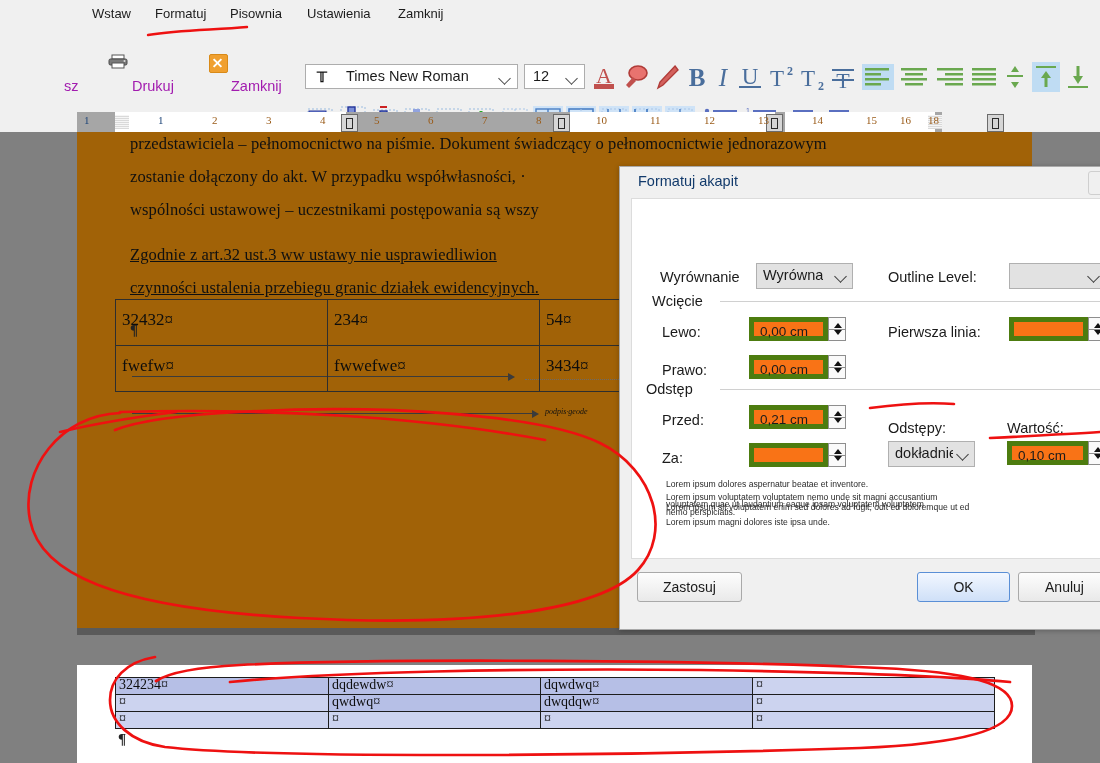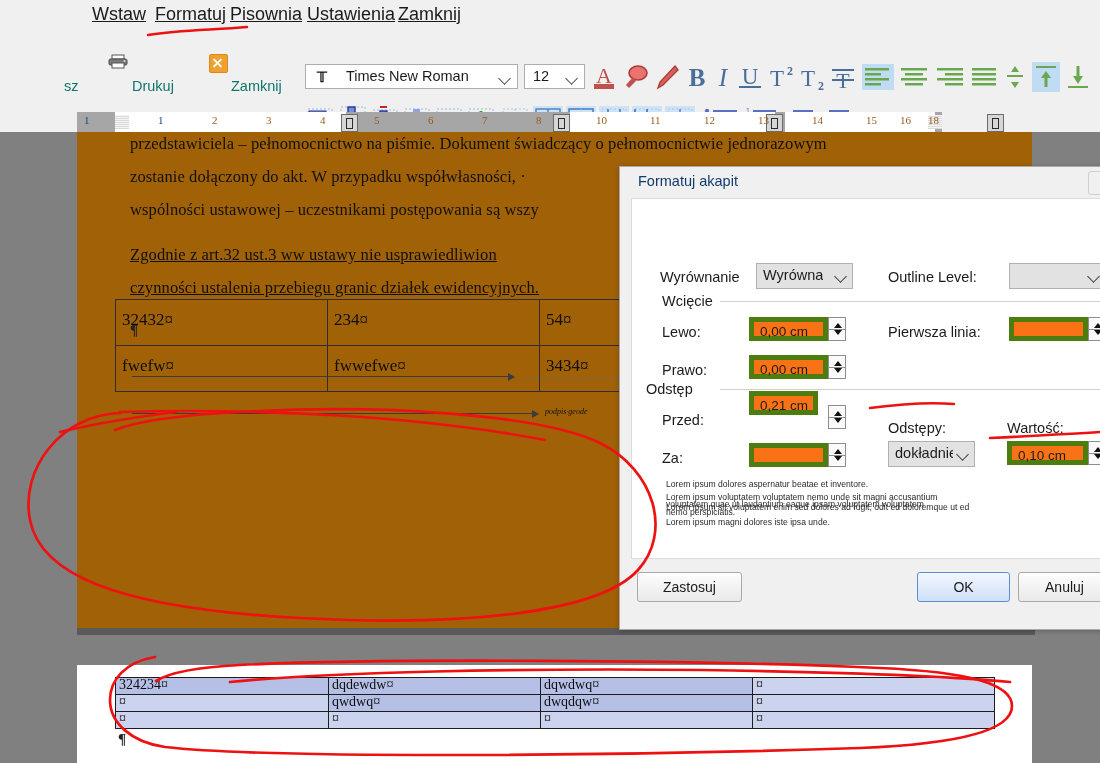--- a/index.html
+++ b/index.html
@@ -9,26 +9,26 @@
     font-family:"Liberation Sans", sans-serif;
     -webkit-font-smoothing:antialiased;
   }
   
   #app-root{position:absolute;inset:0;background:#f0f0f0;}
 
   
   #menubar{position:absolute;left:0;top:0;width:1100px;height:28px;background:#f0f0f0;}
   #menubar .mi{
     position:absolute;top:4px;height:20px;line-height:20px;
-    font-size:18px;color:#1b1b1b;padding:0 4px;white-space:nowrap;text-decoration:underline;
+    font-size:13px;color:#1b1b1b;padding:0 4px;white-space:nowrap;
   }
 
   
   #toolbar{position:absolute;left:0;top:28px;width:1100px;height:82px;background:#f0f0f0;}
-  .tb-cmd{position:absolute;top:0;height:28px;line-height:28px;font-size:14.5px;color:#0f766e;white-space:nowrap;}
+  .tb-cmd{position:absolute;top:0;height:28px;line-height:28px;font-size:14.5px;color:#a21caf;white-space:nowrap;}
   .printer-ico{position:absolute;left:108px;top:26px;width:20px;height:15px;}
   .close-ico{position:absolute;left:209px;top:26px;width:17px;height:17px;background:#f0a030;border:1px solid #d98a18;border-radius:2px;}
   .close-ico:before,.close-ico:after{content:"";position:absolute;left:2px;top:7px;width:11px;height:2px;background:#fff;}
   .close-ico:before{transform:rotate(45deg);}
   .close-ico:after{transform:rotate(-45deg);}
 
   
   .combo{position:absolute;background:#ffffff;border:1px solid #adadad;box-sizing:border-box;}
   #font-combo{left:305px;top:36px;width:213px;height:25px;}
   #font-combo .fv{position:absolute;left:40px;top:3px;font-size:14.5px;color:#1b1b1b;}
@@ -462,21 +462,21 @@
       <div class="dcombo" style="left:124px;top:64px;width:97px">
         <span class="cv">Wyrówna</span>
         <span class="ch"></span>
       </div>
       <div class="dlbl" style="left:256px;top:70px">Outline Level:</div>
       <div class="dcombo" style="left:377px;top:64px;width:97px">
         <span class="cv"></span>
         <span class="ch"></span>
       </div>
 
-      <div class="grp-lbl" style="left:30px;top:94px">Wcięcie</div>
+      <div class="grp-lbl" style="left:20px;top:94px">Wcięcie</div>
       <div class="grp-line" style="left:88px;top:102px;width:386px"></div>
 
       <div class="dlbl" style="left:30px;top:125px">Lewo:</div>
       <div class="spin" style="left:117px;top:118px;width:79px">
           <span class="sv">0,00 cm</span>
         </div>
       <div class="spbtn" style="left:196px;top:118px">
           <span class="up"></span>
           <span class="mid"></span>
           <span class="dn"></span>
@@ -499,21 +499,21 @@
       <div class="spbtn" style="left:196px;top:156px">
           <span class="up"></span>
           <span class="mid"></span>
           <span class="dn"></span>
         </div>
 
       <div class="grp-lbl" style="left:14px;top:182px">Odstęp</div>
       <div class="grp-line" style="left:88px;top:190px;width:386px"></div>
 
       <div class="dlbl" style="left:30px;top:213px">Przed:</div>
-      <div class="spin" style="left:117px;top:192px;width:69px">
+      <div class="spin" style="left:117px;top:206px;width:79px">
           <span class="sv">0,21 cm</span>
         </div>
       <div class="spbtn" style="left:196px;top:206px">
           <span class="up"></span>
           <span class="mid"></span>
           <span class="dn"></span>
         </div>
 
       <div class="dlbl" style="left:30px;top:251px">Za:</div>
       <div class="spin" style="left:117px;top:244px;width:79px">

